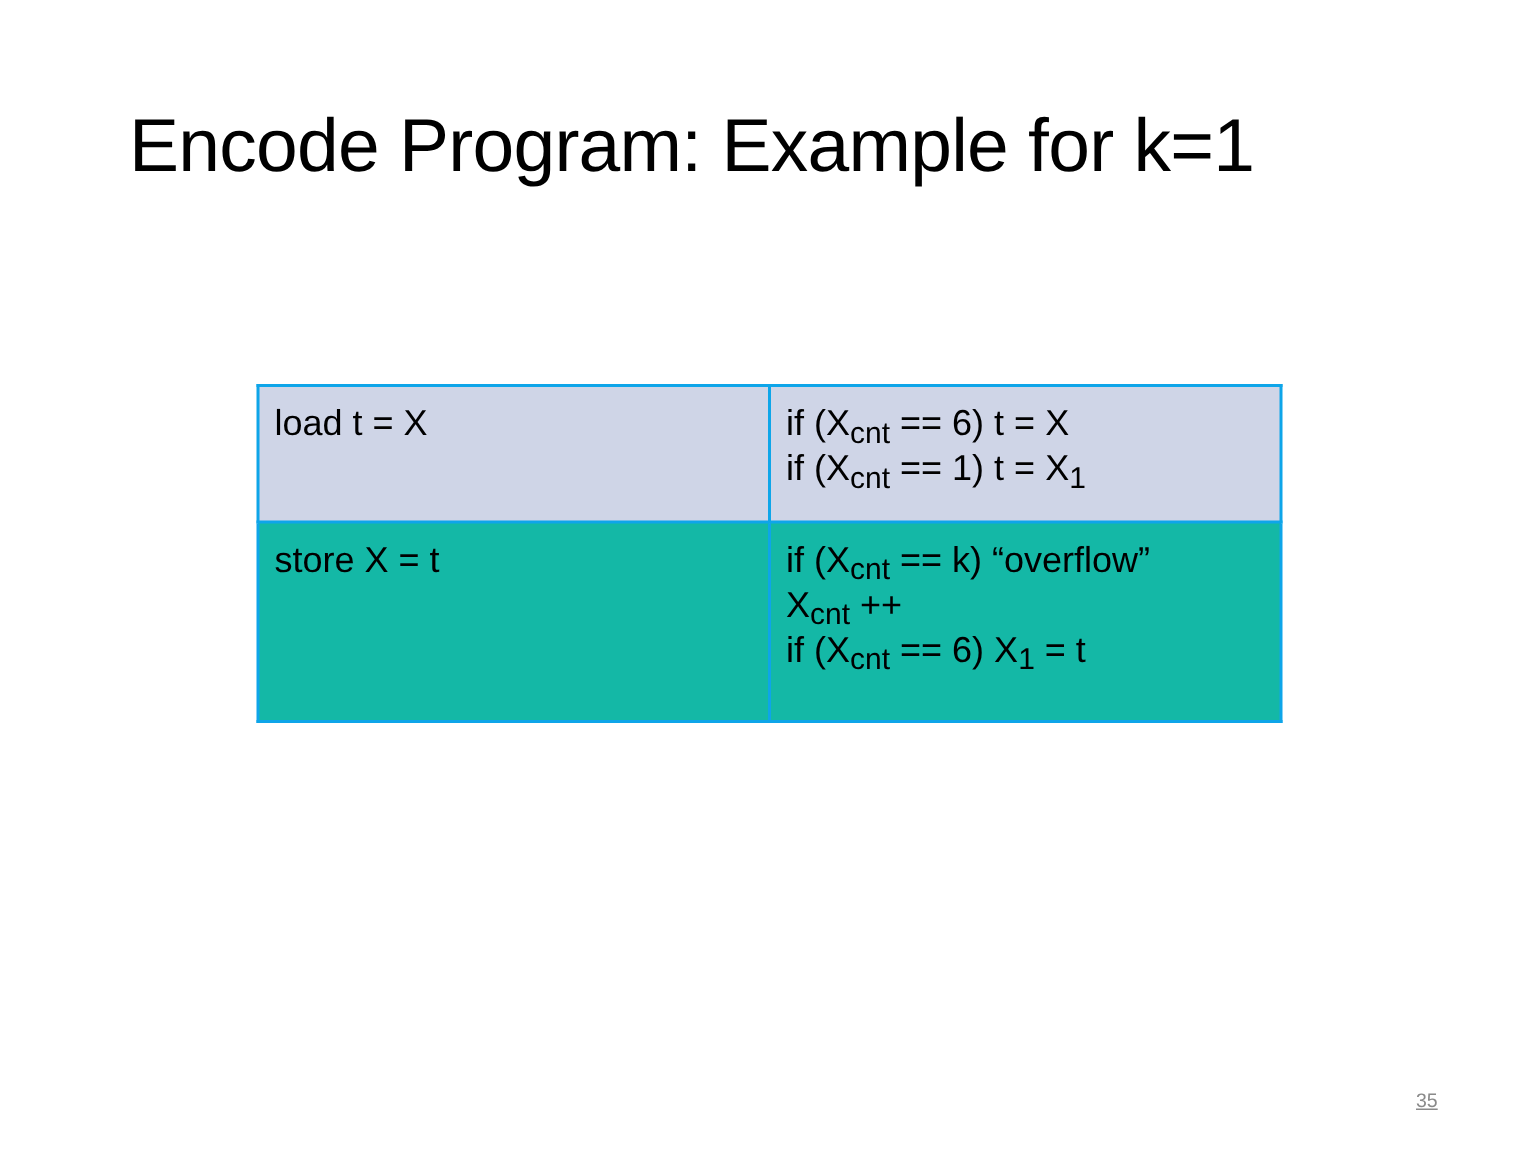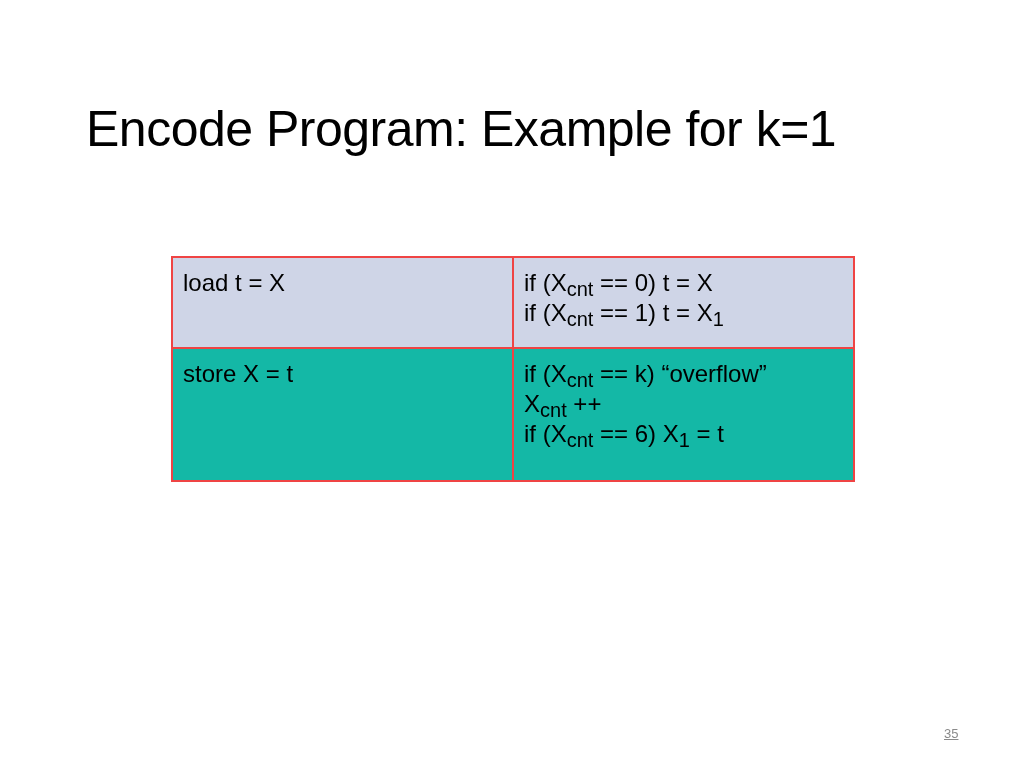--- a/index.html
+++ b/index.html
@@ -4,29 +4,28 @@
   <style>
     html, body { margin: 0; padding: 0; }
     body {
       width: 1024px; height: 768px; background: #ffffff; position: relative; overflow: hidden;
       font-family: "Liberation Sans", sans-serif; color: #000;
     }
     .title {
       position: absolute; left: 86px; top: 62px;
       font-size: 50px; line-height: 70px; letter-spacing: -0.5px;
       white-space: nowrap;
-      margin-top: 32px;
     }
     .tbl {
       position: absolute; left: 171px; top: 256px;
       border-collapse: collapse; table-layout: fixed;
     }
     .tbl td {
       vertical-align: top; padding: 10px 10px 0 10px;
-      font-size: 24px; line-height: 30px; border: 2px solid #ef4444;
+      font-size: 24px; line-height: 30px; border: 2px solid #0ea5e9;
       box-sizing: border-box;
     }
     .tbl td.c1 { width: 341px; }
     .tbl td.c2 { width: 341px; }
     .tbl tr.r1 td { height: 91px; background: #cfd5e7; }
     .tbl tr.r2 td { height: 133px; background: #14b8a6; }
     .line { display: block; white-space: nowrap; }
     sub { font-size: 20px; line-height: 0; vertical-align: -5px; }
     .pagenum {
       position: absolute; left: 944px; top: 726px;
@@ -38,21 +37,21 @@
 
 <div class="title">Encode Program: Example for k=1</div>
 
 <table class="tbl">
   <tbody>
       <tr class="r1">
     <td class="c1">
       <span class="line">load t = X</span>
     </td>
     <td class="c2">
-      <span class="line"><span>if (X</span><sub>cnt</sub><span> == 0) t = X</span></span>
+      <span class="line"><span>if (X</span><sub>cnt</sub><span> == 6) t = X</span></span>
       <span class="line"><span>if (X</span><sub>cnt</sub><span> == 1) t = X</span><sub>1</sub></span>
     </td>
   </tr>
   <tr class="r2">
     <td class="c1">
       <span class="line">store X = t</span>
     </td>
     <td class="c2">
       <span class="line"><span>if (X</span><sub>cnt</sub><span> == k) “overflow”</span></span>
       <span class="line"><span>X</span><sub>cnt</sub><span> ++</span></span>

